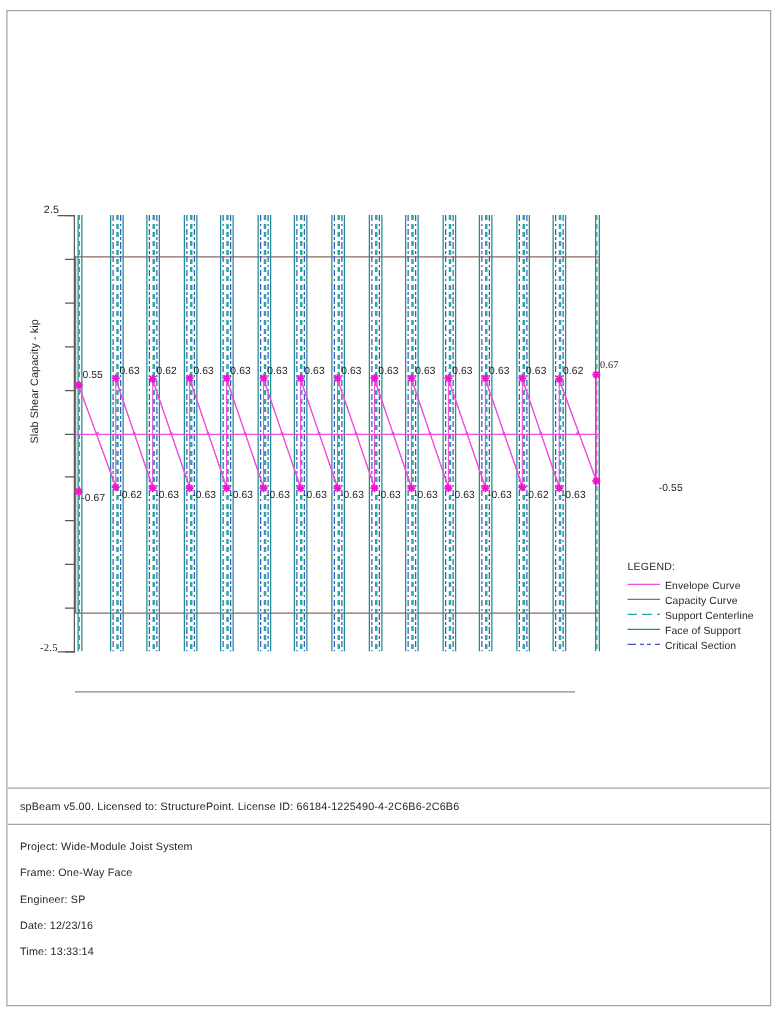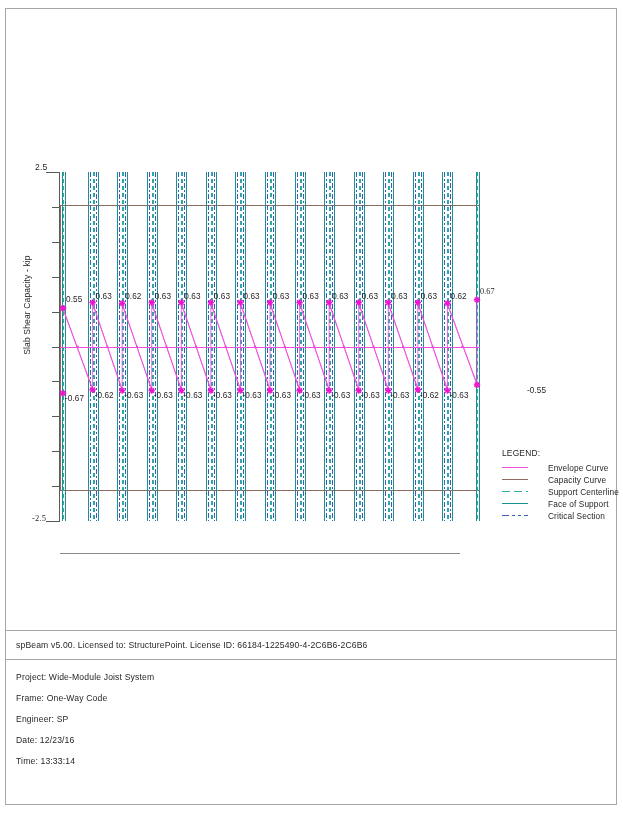--- a/index.html
+++ b/index.html
@@ -178,21 +178,20 @@
   }
   .sw-face i{ background:#1d8f8f; }
   .sw-critical i{
     background:repeating-linear-gradient(to right,#3b5bbf 0px,#3b5bbf 7px,transparent 7px,transparent 10px,#3b5bbf 10px,#3b5bbf 13px,transparent 13px,transparent 16px,#3b5bbf 16px,#3b5bbf 19px,transparent 19px,transparent 22px);
   }
   .legend-label{
     font-size:8.3px;
     color:#231f20;
     white-space:nowrap;
     letter-spacing:0.1px;
-    margin-left:16px;
   }
   
   .footer-band{
     position:absolute;
     left:6px;
     width:610px;
     box-sizing:border-box;
     border-top:1px solid #a6a6a6;
   }
   #license-band{
@@ -676,19 +675,19 @@
     </div>
   </div>
 
   <div class="footer-band" id="license-band">
     <div class="line">spBeam v5.00. Licensed to: StructurePoint. License ID: 66184-1225490-4-2C6B6-2C6B6</div>
   </div>
 
   <div class="footer-band" id="info-band">
     <div id="info-lines">
         <div class="line">Project: Wide-Module Joist System</div>
-        <div class="line">Frame: One-Way Code</div>
+        <div class="line">Frame: One-Way Face</div>
         <div class="line">Engineer: SP</div>
         <div class="line">Date: 12/23/16</div>
         <div class="line">Time: 13:33:14</div>
       </div>
   </div>
 </div>
 
 </body></html>

